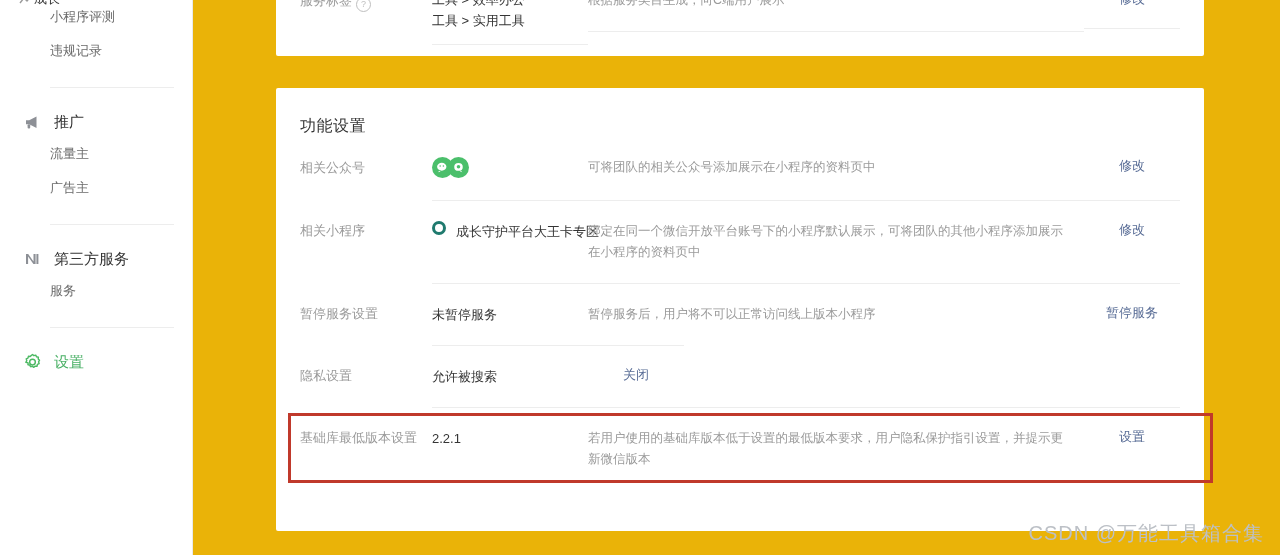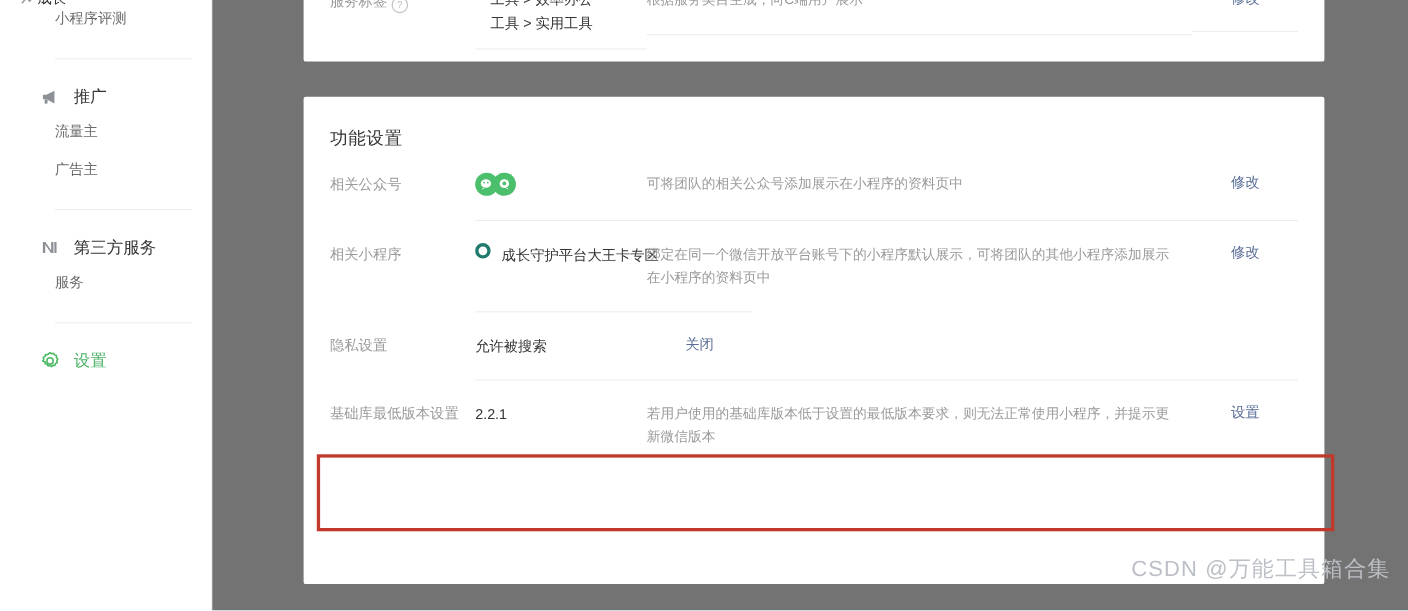--- a/index.html
+++ b/index.html
@@ -40,21 +40,21 @@
     align-items: center;
     height: 18px;
     padding-left: 18px;
     overflow: hidden;
     margin-top: -10px;
   }
   .nav-parent {
     display: flex;
     align-items: center;
     height: 46px;
-    padding-left: 35px;
+    padding-left: 22px;
     color: #353535;
     font-size: 15px;
     cursor: pointer;
   }
   .nav-parent .nav-icon {
     width: 20px;
     height: 20px;
     margin-right: 12px;
     display: inline-flex;
     align-items: center;
@@ -73,21 +73,21 @@
   }
   .nav-sep {
     height: 1px;
     background: #ededed;
     margin: 11px 18px 11px 50px;
   }
 
   
   .main {
     flex: 1;
-    background: #737373;
+    background: #eab308;
     position: relative;
     overflow: hidden;
     padding-left: 83px;
     box-sizing: border-box;
   }
   .card {
     background: #ffffff;
     width: 928px;
     box-sizing: border-box;
     border-radius: 2px;
@@ -163,21 +163,21 @@
   
   .card.first .row { min-height: 56px; }
   .card.first .row-label { padding-top: 15px; }
   .card.first .row-value { padding-top: 13px; padding-bottom: 13px; }
   .card.first .row-desc { padding-top: 14px; }
   .card.first .row-action { padding-top: 14px; }
   .card.first .row-value { border-bottom: 1px solid #ededed; }
   .card.first .row-desc { border-bottom: 1px solid #ededed; }
   .card.first .row-action { border-bottom: 1px solid #ededed; }
 
-  .cat-line { white-space: nowrap; margin-left: 14px; }
+  .cat-line { white-space: nowrap; }
 
   .help-icon {
     display: inline-block;
     width: 13px;
     height: 13px;
     border: 1px solid #bfbfbf;
     border-radius: 50%;
     color: #bfbfbf;
     font-size: 9px;
     line-height: 13px;
@@ -224,21 +224,21 @@
     border: 3px solid #c0392b;
     box-sizing: border-box;
     pointer-events: none;
     z-index: 5;
   }
 
   
   .watermark {
     position: absolute;
     right: 16px;
-    bottom: 24px;
+    bottom: 8px;
     font-size: 20px;
     color: #bcc0c6;
     letter-spacing: 1px;
     z-index: 8;
     white-space: nowrap;
   }
 
   
   svg { display: block; }
 </style>
@@ -254,20 +254,23 @@
         <svg width="16" height="16" viewBox="0 0 16 16">
           <path d="M2 12 L6 7 L9 10 L14 4" stroke="#9a9a9a" stroke-width="1.4" fill="none"></path>
         </svg>
       </span>
       <span>成长</span>
     </div>
 
     <div class="nav-group">
       <div class="nav-child">
         <span>小程序评测</span>
+      </div>
+      <div class="nav-child">
+        <span>违规记录</span>
       </div>
       <div class="nav-sep"></div>
     </div>
 
     <div class="nav-group">
       <div class="nav-parent">
         <span class="nav-icon">
           <svg width="19" height="19" viewBox="0 0 19 19">
             <path d="M3 7.2 L3 11.2 L6.2 11.2 L13.5 15 L13.5 3.4 L6.2 7.2 Z" fill="#8d9096"></path>
             <rect x="4.6" y="11.2" width="2.6" height="4.2" rx="1" fill="#8d9096"></rect>
@@ -373,34 +376,42 @@
               <span class="mp-ring"></span>
               <span>成长守护平台大王卡专区</span>
             </span>
           </div>
           <div class="row-desc">绑定在同一个微信开放平台账号下的小程序默认展示，可将团队的其他小程序添加展示在小程序的资料页中</div>
           <div class="row-action">
             <span>修改</span>
           </div>
         </div>
 
+        <div class="row">
+          <div class="row-label">暂停服务设置</div>
+          <div class="row-value">未暂停服务</div>
+          <div class="row-desc">暂停服务后，用户将不可以正常访问线上版本小程序</div>
+          <div class="row-action">
+            <span>暂停服务</span>
+          </div>
+        </div>
 
         <div class="row">
           <div class="row-label">隐私设置</div>
           <div class="row-value">允许被搜索</div>
           <div class="row-action">
             <span>关闭</span>
           </div>
         </div>
 
 
         <div class="row">
           <div class="row-label">基础库最低版本设置</div>
           <div class="row-value">2.2.1</div>
-          <div class="row-desc">若用户使用的基础库版本低于设置的最低版本要求，则无法正常使用小程序，并提示更新微信版本</div>
+          <div class="row-desc">若用户使用的基础库版本低于设置的最低版本要求，用户隐私保护指引设置，并提示更新微信版本</div>
           <div class="row-action">
             <span>设置</span>
           </div>
         </div>
 
       </div>
     </section>
 
   </main>
 </div>

